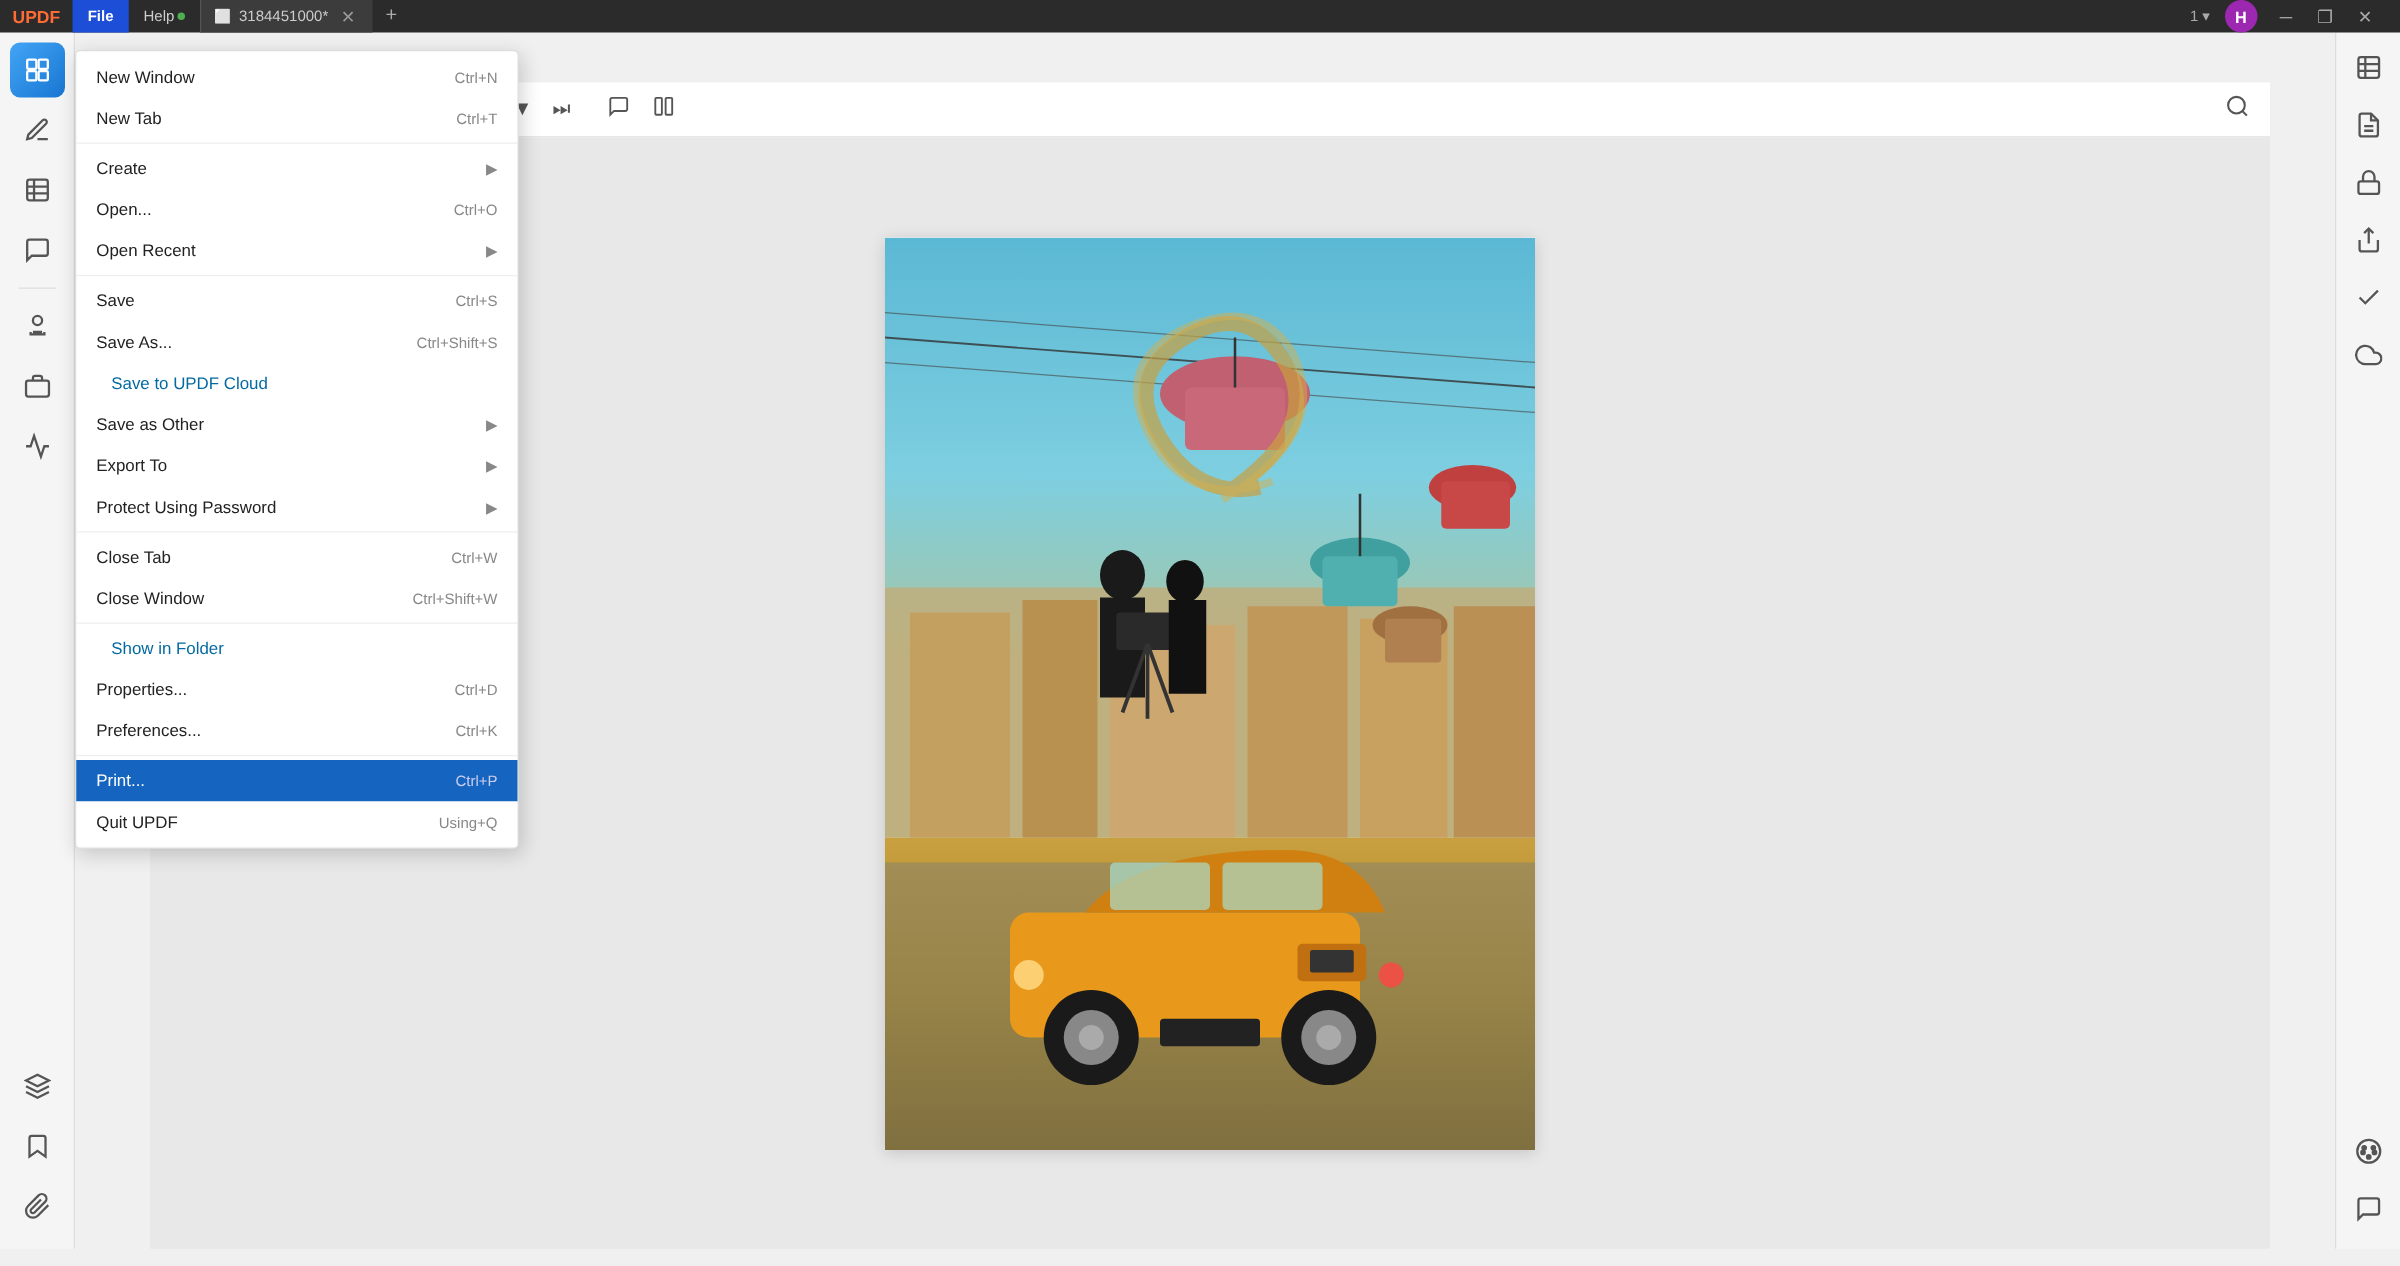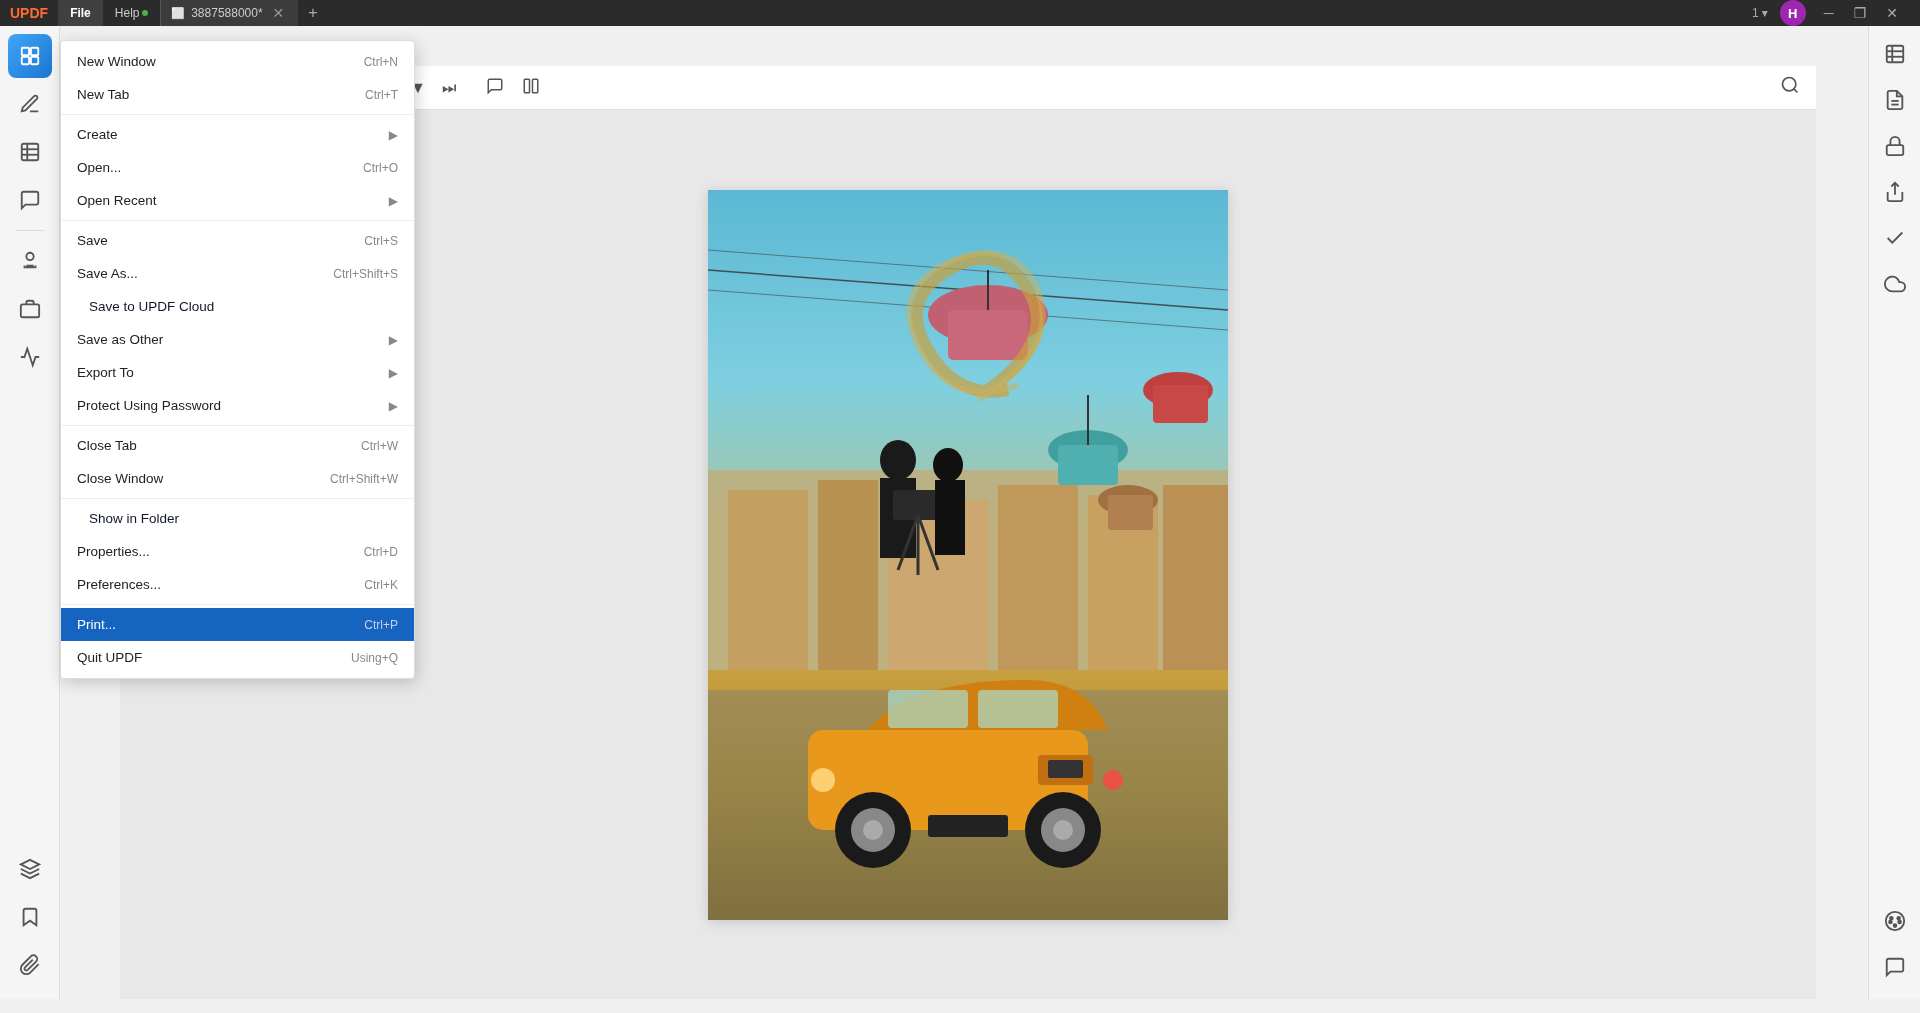--- a/index.html
+++ b/index.html
@@ -33,21 +33,21 @@
     .tab-item {
       height: 100%;
       display: flex;
       align-items: center;
       padding: 0 12px;
       font-size: 12px;
       cursor: pointer;
       position: relative;
     }
     .tab-item.active {
-      background: #404040;
+      background: #1d4ed8;
       color: white;
       font-weight: bold;
     }
     .tab-item.help {
       color: #ccc;
     }
     .tab-item.help .dot {
       width: 6px;
       height: 6px;
       background: #4caf50;
@@ -189,21 +189,21 @@
       font-size: 13.5px;
       color: #222;
       user-select: none;
     }
     .menu-item.active {
       background: #1565c0;
       color: white;
       gap: 20px;
     }
     .menu-item.disabled {
-      color: #0f172a;
+      color: #0369a1;
       cursor: default;
       padding-left: 28px;
     }
     .menu-shortcut {
       font-size: 12px;
       color: #888;
     }
     .menu-item.active .menu-shortcut {
       color: #cce;
     }
@@ -349,21 +349,21 @@
   <div class="tab-bar">
     <div class="tab-item active">
       <span>File</span>
     </div>
     <div class="tab-item help">
       <span>Help</span>
       <span class="dot"></span>
     </div>
     <div class="tab-doc">
       <span class="tab-icon">⬜</span>
-      <span>3887588000*</span>
+      <span>3184451000*</span>
       <span class="tab-close">✕</span>
     </div>
     <div class="tab-add">
       <span>+</span>
     </div>
   </div>
   <div class="titlebar-right">
     <div class="titlebar-version">
       <span>1</span>
       <span>▾</span>

